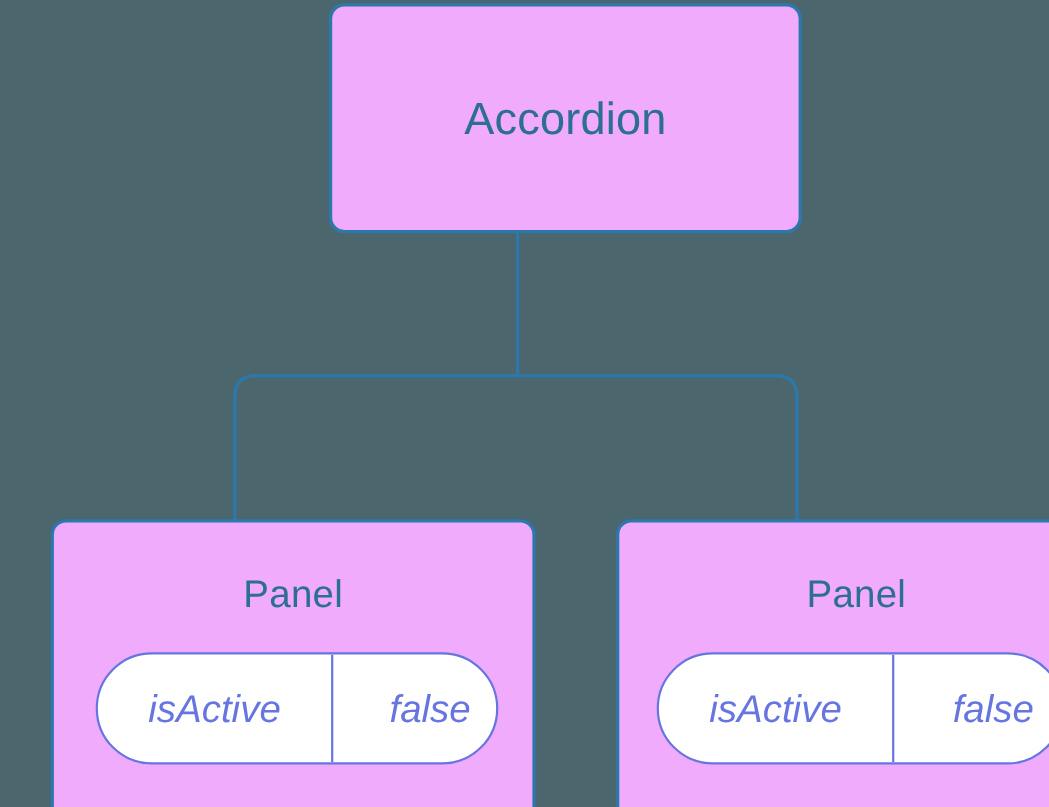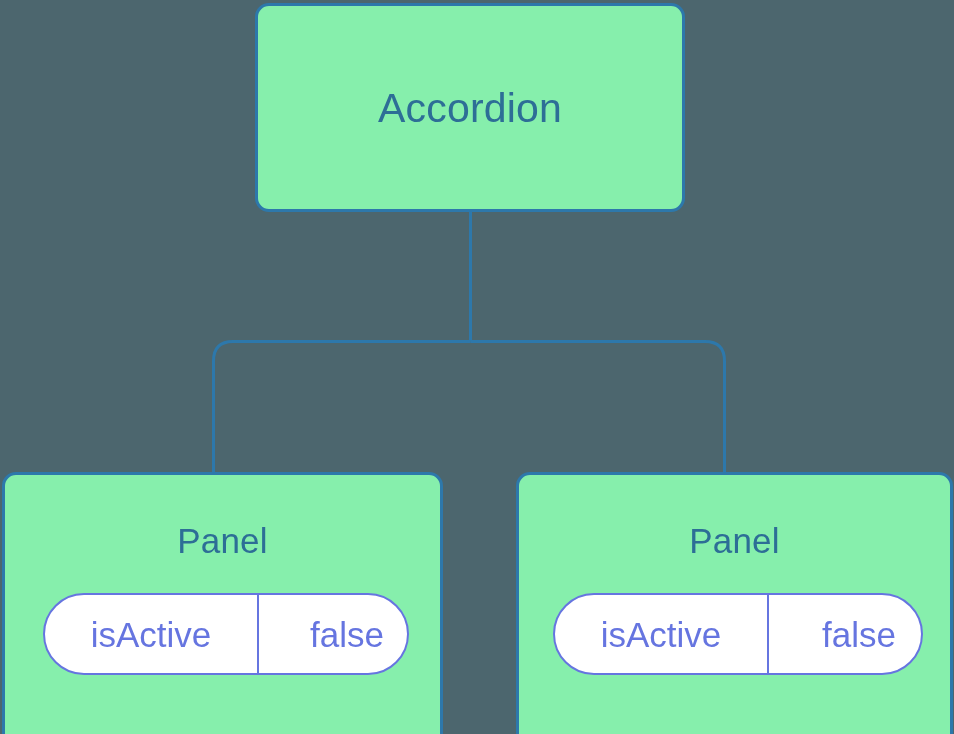--- a/index.html
+++ b/index.html
@@ -27,24 +27,25 @@
     top: 0;
     width: 954px;
     height: 734px;
     z-index: 1;
   }
 
   
   .node {
     position: absolute;
     box-sizing: border-box;
-    background: #86efac;
+    background: #f0abfc;
     border: 3px solid #2d78ab;
     border-radius: 14px;
     z-index: 2;
+    margin-left: 44px;
   }
 
   .node-root {
     left: 255px;
     top: 3px;
     width: 430px;
     height: 209px;
   }
 
   .node-child {
@@ -86,25 +87,26 @@
     font-size: 35px;
     line-height: 1;
   }
 
   
   .prop-pill {
     position: absolute;
     box-sizing: border-box;
     display: flex;
     align-items: stretch;
-    height: 82px;
+    height: 102px;
     border: 2px solid #6675e0;
     border-radius: 51px;
     background: #ffffff;
     overflow: hidden;
+    font-style: italic;
   }
 
   .node-child-left .prop-pill {
     left: 38px;
     top: 118px;
     width: 366px;
   }
 
   .node-child-right .prop-pill {
     left: 34px;

